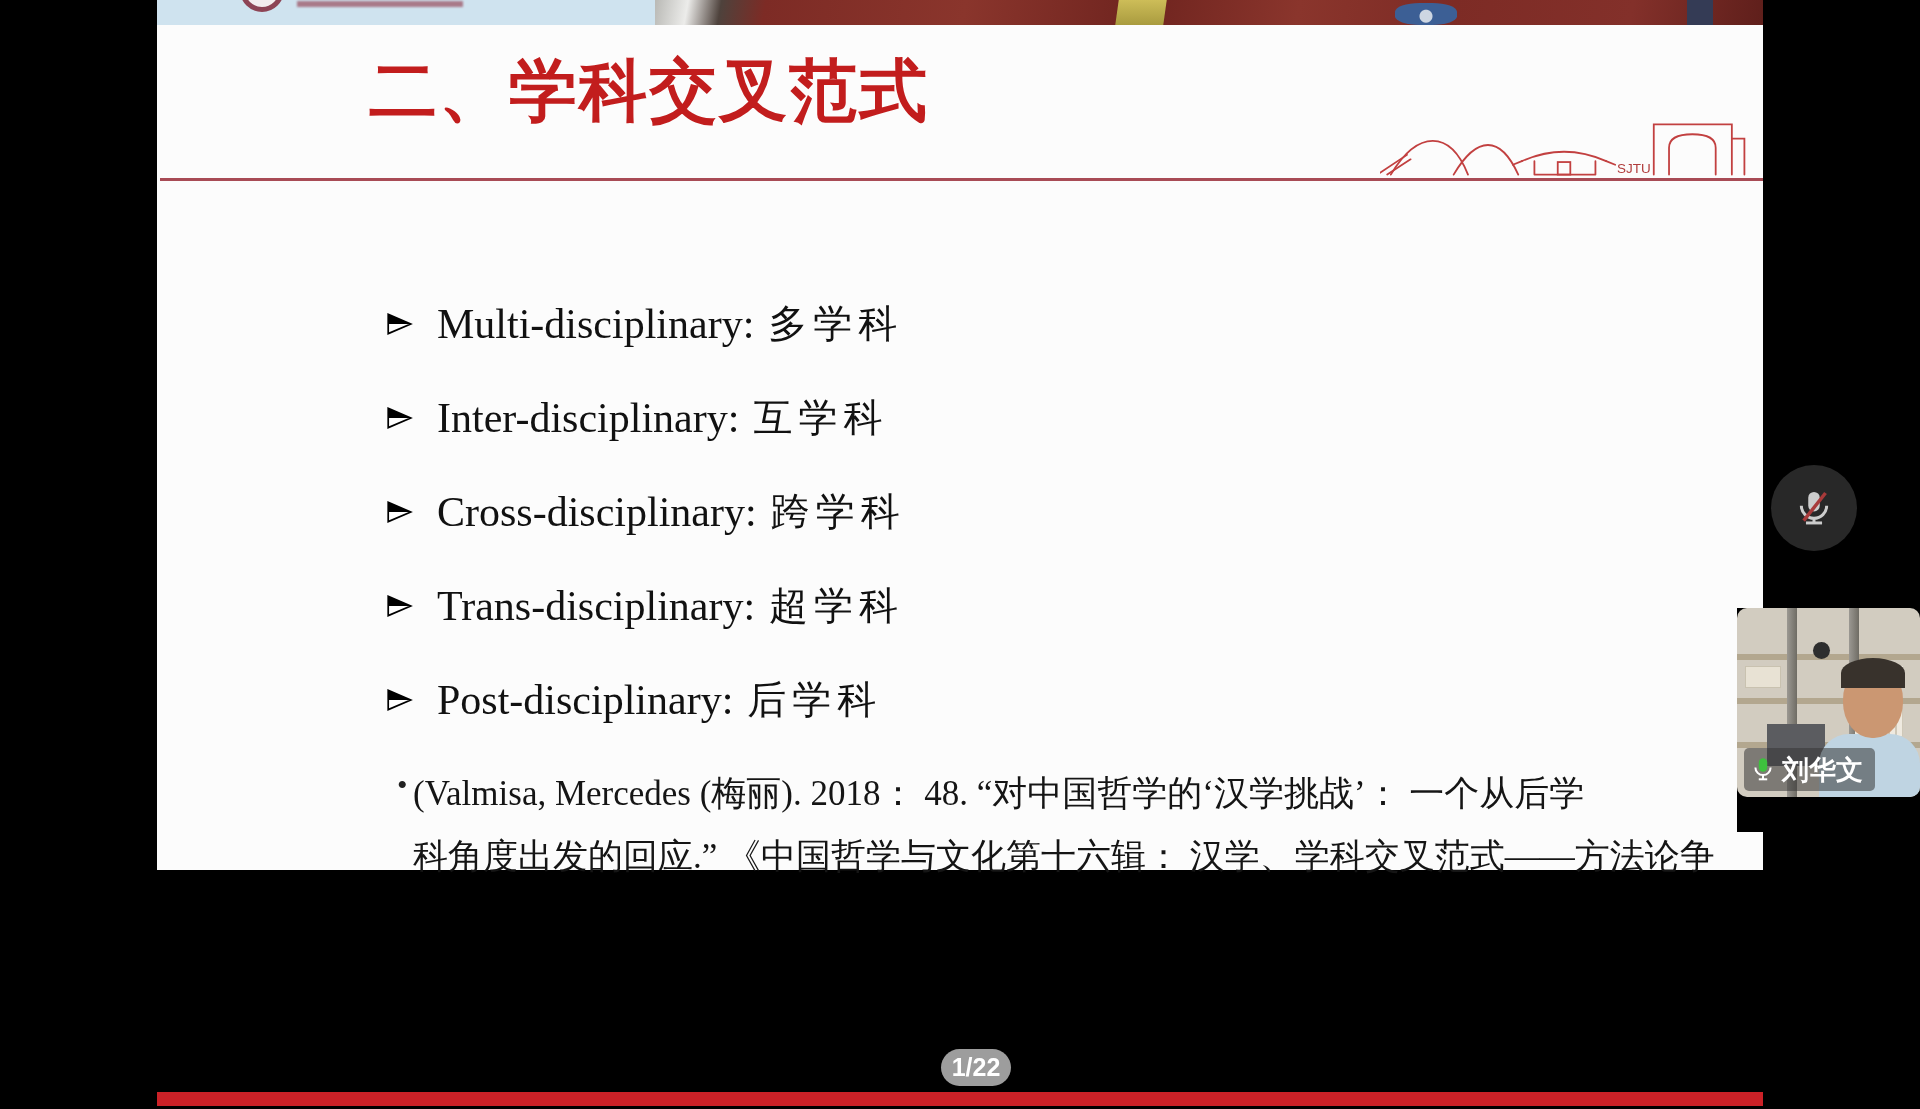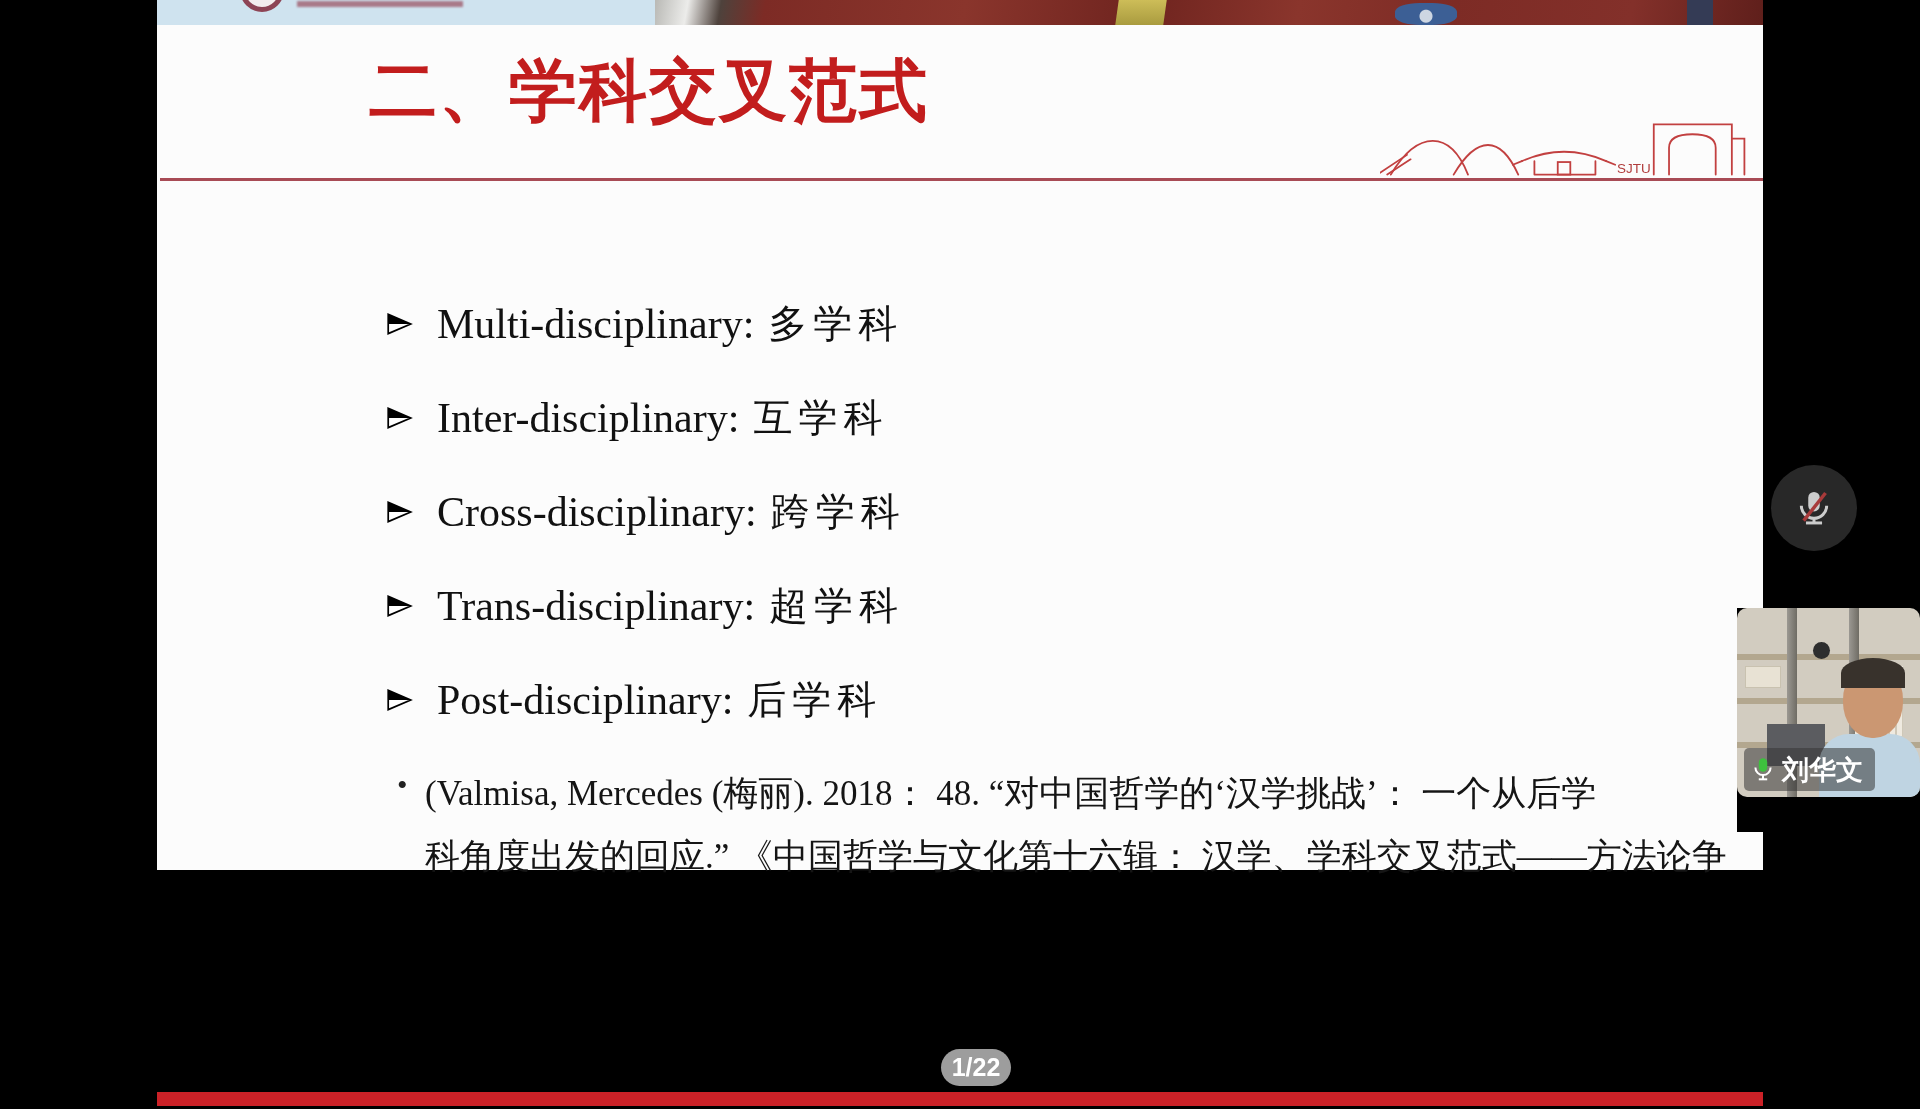--- a/index.html
+++ b/index.html
@@ -34,21 +34,21 @@
   .divider { position:absolute; left:3px; right:0; top:178px; height:3px; background:#a84b55; }
 
   .bullet-row { position:absolute; left:228px; height:56px; display:flex; align-items:center; }
   .b0{top:296px}.b1{top:390px}.b2{top:484px}.b3{top:578px}.b4{top:672px}
   .arrow-icon { width:30px; height:30px; margin-right:22px; flex:0 0 auto; }
   .bullet-en { font-size:42px; color:#111;text-align:center; }
   .bullet-zh { font-size:39px; margin-left:14px; letter-spacing:6px; color:#111; }
 
   .citation { position:absolute; left:240px; top:762px; width:1460px; }
   .cit-bullet { position:absolute; left:0; top:6px; font-size:30px; color:#222; }
-  .cit-line { margin-left:28px; font-size:35px; line-height:63px; color:#151515; white-space:nowrap; }
+  .cit-line { margin-left:16px; font-size:35px; line-height:63px; color:#151515; white-space:nowrap; }
 
   .page-pill { position:absolute; left:784px; top:1049px; width:70px; height:37px; border-radius:19px;
                background:#9d9d9d; color:#fff; font-family:"Liberation Sans",sans-serif; font-size:25px;
                font-weight:bold; display:flex; align-items:center; justify-content:center; }
 
   .footer-bar { position:absolute; left:0; top:1092px; width:100%; height:14px; background:#cb2127; }
 
   
   .mic-btn { position:absolute; left:1771px; top:465px; width:86px; height:86px; border-radius:50%;
              background:#282828; display:flex; align-items:center; justify-content:center; cursor:pointer; }

